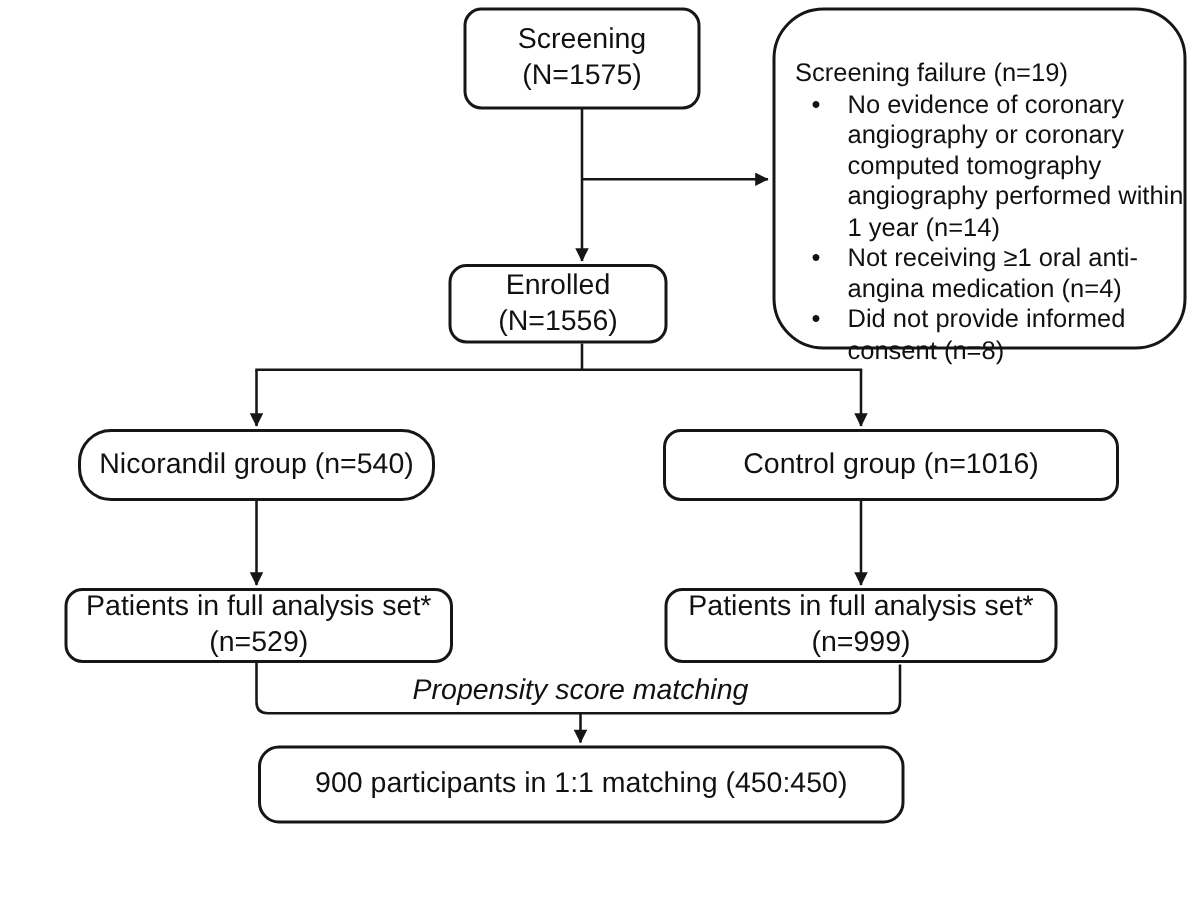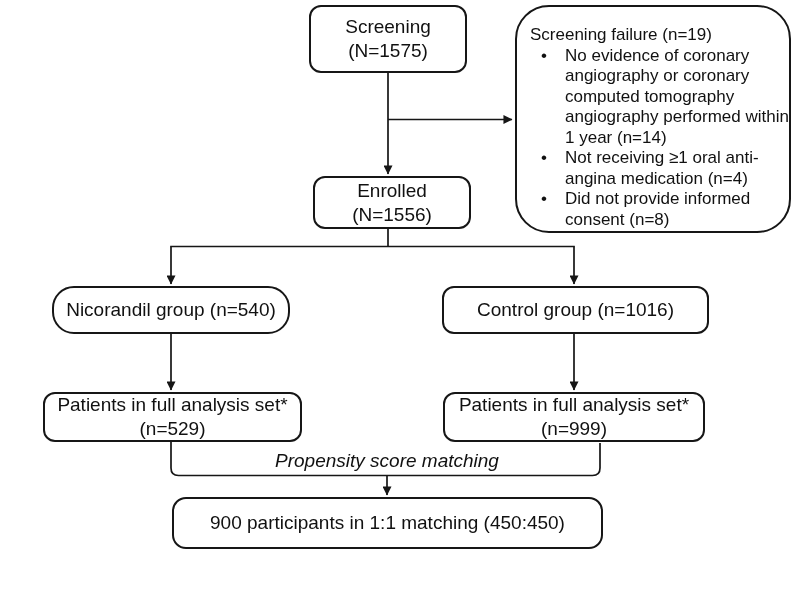--- a/index.html
+++ b/index.html
@@ -25,34 +25,34 @@
     display: flex;
     flex-direction: column;
     align-items: center;
     justify-content: center;
     text-align: center;
     font-size: 19px;
     line-height: 24px;
     color: #111111;
   }
   #screening-box   { left: 309px; top: 5px;   width: 158px; height: 68px; border-radius: 12px; }
-  #enrolled-box    { left: 313px; top: 176px; width: 158px; height: 53px; border-radius: 12px; }
+  #enrolled-box    { left: 299px; top: 176px; width: 146px; height: 53px; border-radius: 12px; }
   #nicorandil-box  { left: 52px;  top: 286px; width: 238px; height: 48px; border-radius: 22px; }
-  #control-box     { left: 442px; top: 286px; width: 267px; height: 48px; border-radius: 12px; }
+  #control-box     { left: 442px; top: 286px; width: 304px; height: 48px; border-radius: 12px; }
   #fas-left-box    { left: 43px;  top: 392px; width: 259px; height: 50px; border-radius: 12px; }
   #fas-right-box   { left: 443px; top: 392px; width: 262px; height: 50px; border-radius: 12px; }
   #matched-box     { left: 172px; top: 497px; width: 431px; height: 52px; border-radius: 14px; text-align: center; }
 
   #failure-box {
     left: 515px; top: 5px; width: 276px; height: 228px;
     border-radius: 34px;
     align-items: flex-start;
     justify-content: flex-start;
     text-align: left;
-    padding: 18px 0 0 13px;
+    padding: 32px 0 0 13px;
     font-size: 17px;
     line-height: 20.5px;
   }
   .bullet-row { display: flex; align-items: flex-start; }
   .bullet-dot { flex: 0 0 35px; text-indent: 11px; }
   .bullet-text { width: 226px; }
 
   #propensity-label {
     position: absolute;
     left: 237px; top: 450px; width: 300px;

